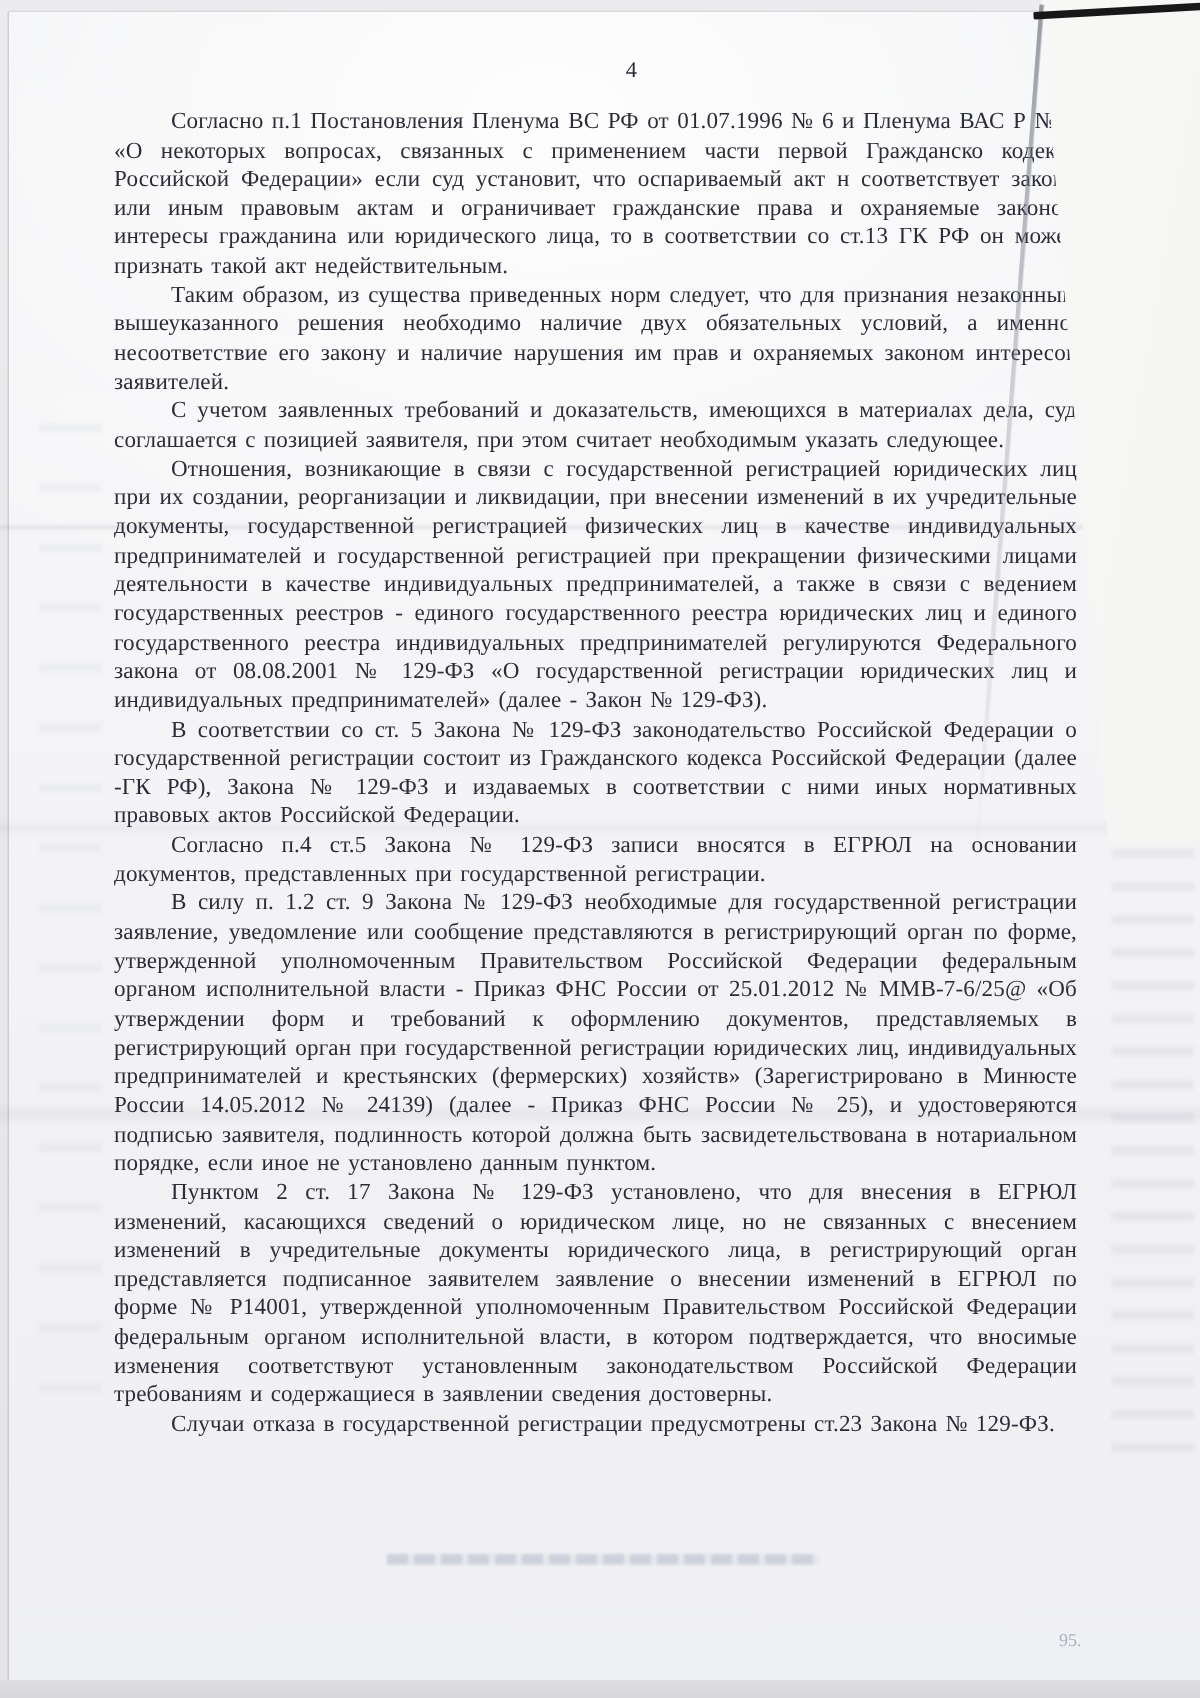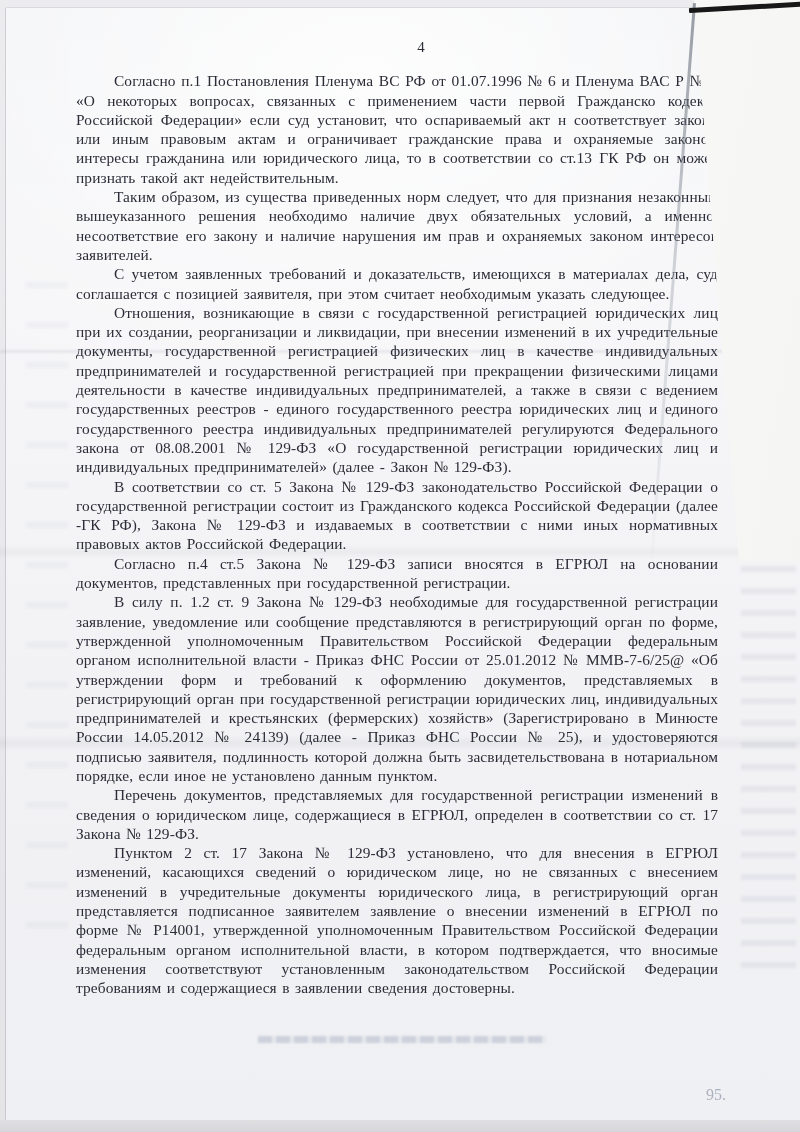--- a/index.html
+++ b/index.html
@@ -100,21 +100,21 @@
       rgba(160,166,176,0.22) 80%, rgba(160,166,176,0) 100%);
     transform: rotate(4.4deg);
     transform-origin: top left;
     filter: blur(0.4px);
     z-index: 6;
   }
   
   #stray-page-mark {
     position: absolute;
     left: 706px; top: 1086px;
-    font-size: 16px;
+    font-size: 12px;
     color: #9aa2b2;
     opacity: 0.8;
     filter: blur(0.5px);
     z-index: 4;
   }
   
   #bottom-margin-strip {
     position: absolute; left: 0; top: 1120px; width: 800px; height: 12px;
     background: linear-gradient(180deg, #dfdfe2, #d7d7db);
     z-index: 8;
@@ -129,22 +129,22 @@
 
   <div id="document-text">
     <div id="page-number">4</div>
     <p>Согласно п.1 Постановления Пленума ВС РФ от 01.07.1996 № 6 и Пленума ВАС Р № 8 «О некоторых вопросах, связанных с применением части первой Гражданско кодекса Российской Федерации» если суд установит, что оспариваемый акт н соответствует закону или иным правовым актам и ограничивает гражданские права и охраняемые законом интересы гражданина или юридического лица, то в соответствии со ст.13 ГК РФ он может признать такой акт недействительным.</p>
     <p>Таким образом, из существа приведенных норм следует, что для признания незаконным вышеуказанного решения необходимо наличие двух обязательных условий, а именно, несоответствие его закону и наличие нарушения им прав и охраняемых законом интересов заявителей.</p>
     <p>С учетом заявленных требований и доказательств, имеющихся в материалах дела, суд соглашается с позицией заявителя, при этом считает необходимым указать следующее.</p>
     <p>Отношения, возникающие в связи с государственной регистрацией юридических лиц при их создании, реорганизации и ликвидации, при внесении изменений в их учредительные документы, государственной регистрацией физических лиц в качестве индивидуальных предпринимателей и государственной регистрацией при прекращении физическими лицами деятельности в качестве индивидуальных предпринимателей, а также в связи с ведением государственных реестров - единого государственного реестра юридических лиц и единого государственного реестра индивидуальных предпринимателей регулируются Федерального закона от 08.08.2001 № 129-ФЗ «О государственной регистрации юридических лиц и индивидуальных предпринимателей» (далее - Закон № 129-ФЗ).</p>
     <p>В соответствии со ст. 5 Закона № 129-ФЗ законодательство Российской Федерации о государственной регистрации состоит из Гражданского кодекса Российской Федерации (далее -ГК РФ), Закона № 129-ФЗ и издаваемых в соответствии с ними иных нормативных правовых актов Российской Федерации.</p>
     <p>Согласно п.4 ст.5 Закона № 129-ФЗ записи вносятся в ЕГРЮЛ на основании документов, представленных при государственной регистрации.</p>
     <p>В силу п. 1.2 ст. 9 Закона № 129-ФЗ необходимые для государственной регистрации заявление, уведомление или сообщение представляются в регистрирующий орган по форме, утвержденной уполномоченным Правительством Российской Федерации федеральным органом исполнительной власти - Приказ ФНС России от 25.01.2012 № ММВ-7-6/25@ «Об утверждении форм и требований к оформлению документов, представляемых в регистрирующий орган при государственной регистрации юридических лиц, индивидуальных предпринимателей и крестьянских (фермерских) хозяйств» (Зарегистрировано в Минюсте России 14.05.2012 № 24139) (далее - Приказ ФНС России № 25), и удостоверяются подписью заявителя, подлинность которой должна быть засвидетельствована в нотариальном порядке, если иное не установлено данным пунктом.</p>
-    <p>Перечень документов, представляемых для государственной регистрации изменений в сведения о юридическом лице, содержащиеся в ЕГРЮЛ, определен в соответствии со ст. 17 Закона № 129-ФЗ.</p>
     <p>Пунктом 2 ст. 17 Закона № 129-ФЗ установлено, что для внесения в ЕГРЮЛ изменений, касающихся сведений о юридическом лице, но не связанных с внесением изменений в учредительные документы юридического лица, в регистрирующий орган представляется подписанное заявителем заявление о внесении изменений в ЕГРЮЛ по форме № Р14001, утвержденной уполномоченным Правительством Российской Федерации федеральным органом исполнительной власти, в котором подтверждается, что вносимые изменения соответствуют установленным законодательством Российской Федерации требованиям и содержащиеся в заявлении сведения достоверны.</p>
+    <p>Случаи отказа в государственной регистрации предусмотрены ст.23 Закона № 129-ФЗ.</p>
   </div>
 
   <div class="crease" id="crease-1"></div>
   <div class="crease" id="crease-2"></div>
   <div class="crease" id="crease-3"></div>
 
   <div class="ghost" id="ghost-right"></div>
   <div class="ghost" id="ghost-left"></div>
   <div class="ghost" id="ghost-bottom-line"></div>
 

